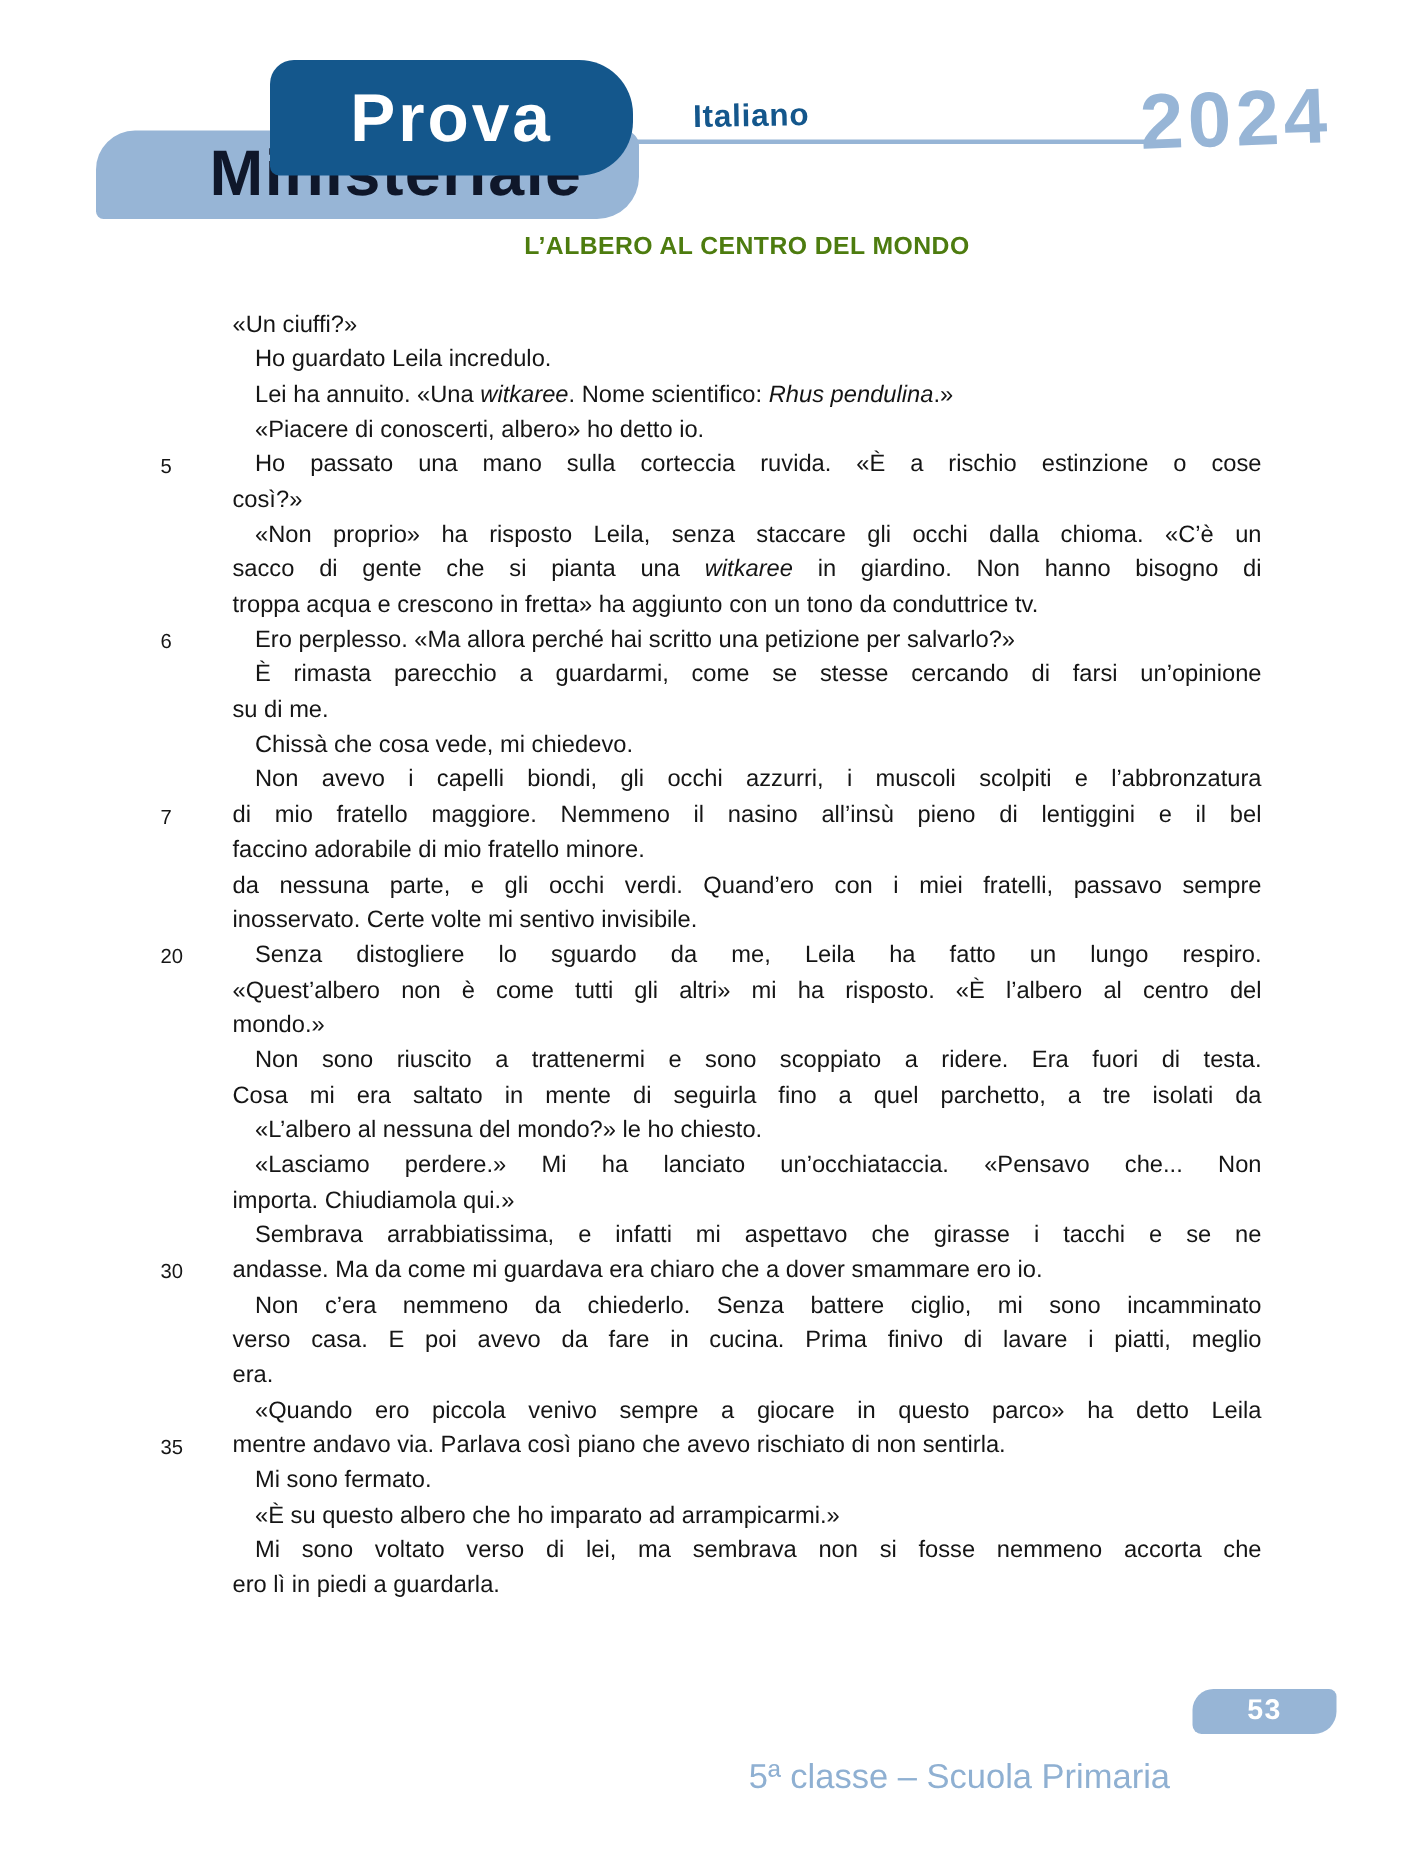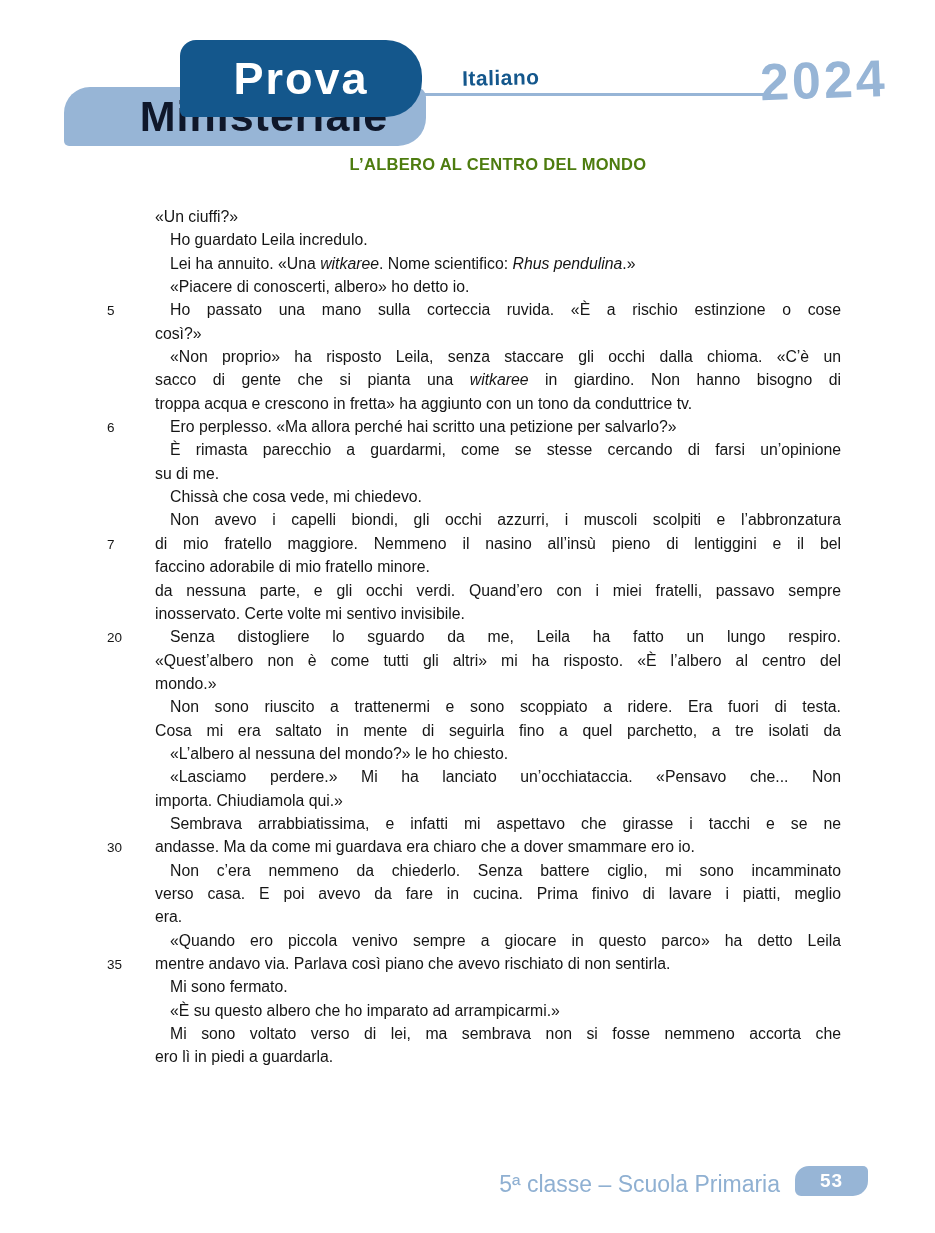--- a/index.html
+++ b/index.html
@@ -52,21 +52,21 @@
   .lnum {
     position:absolute; left:-48px; top:1px; width:34px; text-align:left;
     font-size:13.5px; text-indent:0; letter-spacing:0;
   }
   
   .footer-label {
     position:absolute; left:380px; top:1171px; width:400px; text-align:right;
     font-size:23px; color:var(--footer-blue);
   }
   .page-badge {
-    position:absolute; left:795px; top:1166px; width:73px; height:30px;
+    position:absolute; left:795px; top:1126px; width:96px; height:30px;
     background:var(--light-blue); border-radius:14px 5px 15px 6px;
     display:flex; align-items:center; justify-content:center;
     color:#ffffff; font-weight:bold; font-size:19px; letter-spacing:1px;
   }
 </style>
 </head>
 <body>
 
 <div class="page">
 

